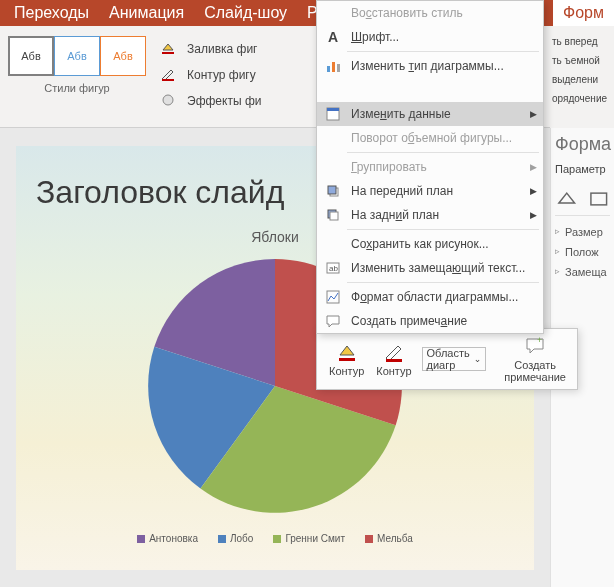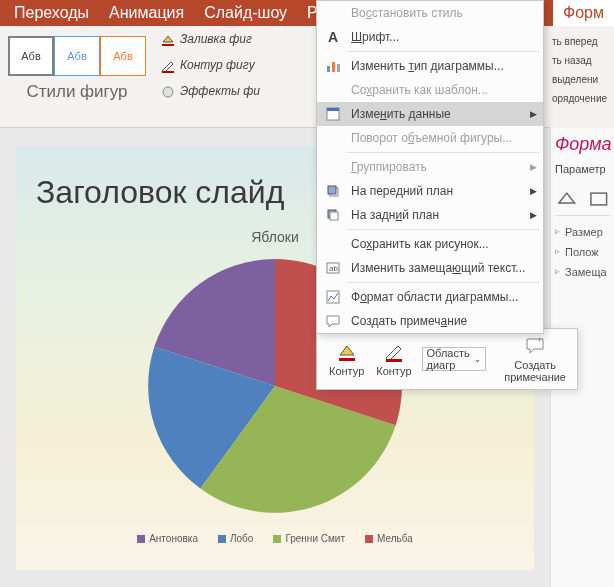--- a/index.html
+++ b/index.html
@@ -11,29 +11,29 @@
 .tabs .tab.active { background: #fff; color: #b7472a; }
 
 
 .ribbon { height: 102px; background: #f3f2f1; border-bottom: 1px solid #d0d0d0; display: flex; }
 .ribbon-group { padding: 4px 8px 2px 8px; display: flex; flex-direction: column; align-items: center; }
 .shape-styles { display: flex; gap: 0; padding-top: 6px; }
 .shape-style { width: 46px; height: 40px; border: 1px solid #c0c0c0; background: #fff; display: flex; align-items: center; justify-content: center; font-size: 11px; color: #444; }
 .shape-style.selected { border: 2px solid #808080; }
 .shape-style.colored1 { border: 1.5px solid #5b9bd5; color: #5b9bd5; }
 .shape-style.colored2 { border: 1.5px solid #ed7d31; color: #ed7d31; }
-.ribbon-label { font-size: 17px; color: #666; margin-top: 6px; }
+.ribbon-label { font-size: 11px; color: #666; margin-top: 6px; }
 
 .ribbon-col { display: flex; flex-direction: column; gap: 2px; padding: 6px 2px; font-size: 12px; color: #444; }
-.ribbon-row { display: flex; align-items: flex-start; gap: 4px; height: 24px; padding: 0 4px; font-style: italic; }
+.ribbon-row { display: flex; align-items: flex-end; gap: 11px; height: 24px; padding: 0 4px; }
 .ribbon-row .icon16 { width: 16px; height: 16px; }
 
 
 .right-pane { position: absolute; top: 128px; right: 0; width: 64px; height: 460px; background: #f9f9f9; border-left: 1px solid #e0e0e0; padding: 6px 4px; }
-.right-title { color: #be185d; font-size: 18px; font-weight: normal; margin-bottom: 8px; white-space: nowrap; font-style: italic; }
+.right-title { color: #737373; font-size: 18px; font-weight: normal; margin-bottom: 8px; white-space: nowrap; }
 .right-sub { font-size: 11px; color: #444; margin-bottom: 8px; white-space: nowrap; }
 .rp-icons { display: flex; gap: 8px; padding: 4px 0; border-bottom: 1px solid #e0e0e0; margin-bottom: 6px; }
 .rp-icon { width: 24px; height: 24px; }
 .rp-item { font-size: 11px; color: #555; padding: 4px 0 4px 10px; white-space: nowrap; position: relative; }
 .rp-item::before { content: "▹"; position: absolute; left: 0; font-size: 9px; color: #888; }
 
 
 .slide-wrap { position: absolute; top: 128px; left: 0; width: 550px; height: 460px; background: #e9e9e9; padding: 18px 16px; }
 .slide { width: 100%; height: 100%; background: linear-gradient(180deg,#d9e8ea 0%, #e8f1e1 35%, #f5f0d5 70%, #f9f4e8 100%); position: relative; overflow: hidden; }
 .slide-title { font-size: 32px; color: #3a3a3a; padding: 28px 20px 0 20px; font-weight: 400; }
@@ -106,21 +106,21 @@
       <svg class="icon16" viewBox="0 0 16 16">
           <circle cx="8" cy="8" r="5" fill="#e0e0e0" stroke="#888"></circle>
         </svg>
       <span>Эффекты фи</span>
     </div>
   </div>
 </div>
 
 <div class="rtop">
   <div class="rtop-row">ть вперед</div>
-  <div class="rtop-row">ть назад</div>
+  <div class="rtop-row">ть ъемной</div>
   <div class="rtop-row">выделени</div>
   <div class="rtop-row">орядочение</div>
 </div>
 
 <div class="slide-wrap">
   <div class="slide">
     <div class="slide-title">Заголовок слайд</div>
     <div class="chart-title">Яблоки</div>
     <div class="pie-wrap">
       <svg width="270" height="270" viewBox="0 0 100 100">
@@ -186,21 +186,20 @@
         <svg width="16" height="16" viewBox="0 0 16 16">
           <rect x="2" y="8" width="3" height="6" fill="#5b9bd5"></rect>
           <rect x="7" y="4" width="3" height="10" fill="#ed7d31"></rect>
           <rect x="12" y="6" width="3" height="8" fill="#a5a5a5"></rect>
         </svg>
       </span>
     <span>Изменить <span class="under">т</span>ип диаграммы...</span>
   </div>
   <div class="ctx-item disabled">
     <span class="cicon"></span>
-    <span>Со<span class="under">х</span>ранить как шаблон...</span>
   </div>
   <div class="ctx-item hover">
     <span class="cicon">
         <svg width="16" height="16" viewBox="0 0 16 16">
           <rect x="2" y="2" width="12" height="12" fill="#fff" stroke="#888"></rect>
           <rect x="2" y="2" width="12" height="3" fill="#4472c4"></rect>
         </svg>
       </span>
     <span>Изме<span class="under">н</span>ить данные</span>
     <span class="arrow">▶</span>

